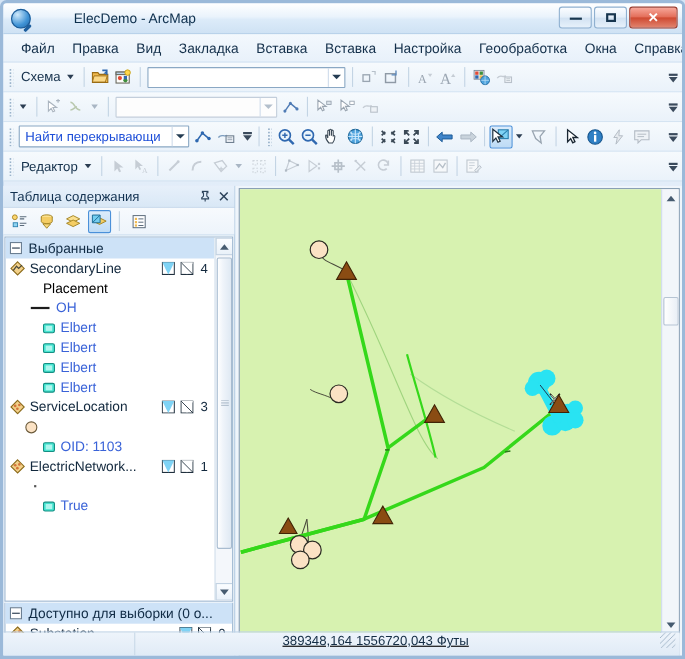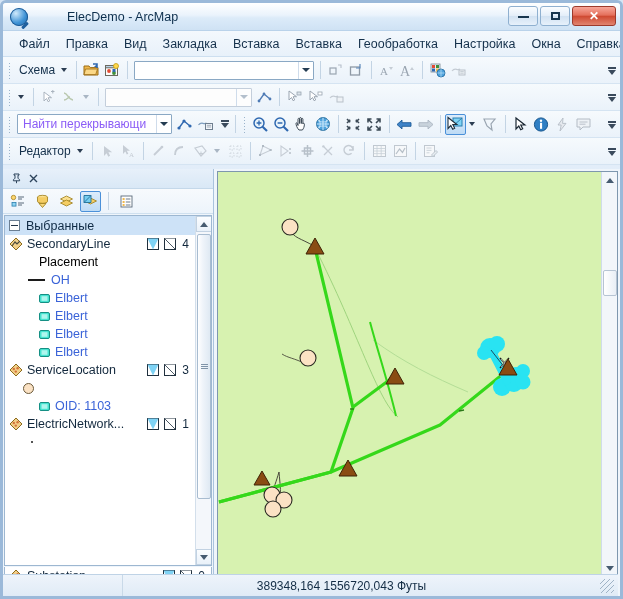--- a/index.html
+++ b/index.html
@@ -101,21 +101,21 @@
   }
   .combo.dis{ border-color:#c3cedb; background:#fdfdfd;}
   .combo .arrow{
     width:15px;height:100%;display:flex;align-items:center;justify-content:center;
     border-left:1px solid #cfdceb;
   }
   .combo .arrow i{
     width:0;height:0;border-left:4px solid transparent;border-right:4px solid transparent;border-top:4px solid #243c52;display:block;
   }
   .combo.dis .arrow i{border-top-color:#b3bfcc;}
-  .combo-text{ flex:1; padding-left:5px; font-size:12px; color:#8b5cf6; white-space:nowrap; overflow:hidden;}
+  .combo-text{ flex:1; padding-left:5px; font-size:12px; color:#1d4ed8; white-space:nowrap; overflow:hidden;}
   .tb-overflow{
     position:absolute; right:2px; top:3px;
     width:13px;height:21px;display:flex;flex-direction:column;align-items:center;justify-content:center;gap:1px;
   }
   .tb-overflow .b1{width:8px;height:2px;background:#3a4a5c;}
   .tb-overflow .b2{width:0;height:0;border-left:4px solid transparent;border-right:4px solid transparent;border-top:5px solid #3a4a5c;}
 
   
   #body-area{
     position:absolute; left:0; top:166px; right:0; bottom:0;
@@ -233,21 +233,21 @@
     position:absolute;height:13px;top:1px;
     background:linear-gradient(180deg,#ffffff,#e7eff7);
     border:1px solid #a8bcd0;border-radius:2px;
   }
 
   
   #statusbar{
     position:absolute;left:0;right:2px;bottom:0;height:22px;
     background:linear-gradient(180deg,#eef4fb,#e0ebf6);
     border-top:1px solid #bfd3e6;
-    display:flex;align-items:center;
+    display:flex;text-decoration:underline;
   }
   #sb-left{width:120px;border-right:1px solid #c9d9e8;height:100%;}
   #sb-coords{ flex:1;text-align:center;font-size:12px;color:#142d45;padding-right:40px;}
   #sb-grip{
     width:14px;height:14px;margin-right:4px;
     background-image: linear-gradient(135deg, transparent 45%, #9fb3c6 45%, #9fb3c6 58%, transparent 58%);
     background-size:5px 5px;
   }
 </style>
 </head>
@@ -271,22 +271,22 @@
     </div>
   </div>
 
   <div id="menubar">
     <div class="menu-item">Файл</div>
     <div class="menu-item">Правка</div>
     <div class="menu-item">Вид</div>
     <div class="menu-item">Закладка</div>
     <div class="menu-item">Вставка</div>
     <div class="menu-item">Вставка</div>
+    <div class="menu-item">Настройка</div>
     <div class="menu-item">Геообработка</div>
-    <div class="menu-item">Настройка</div>
     <div class="menu-item">Окна</div>
     <div class="menu-item">Справка</div>
   </div>
 
   <div class="toolbar">
     <div class="grip"></div>
     <div class="tb-label">Схема</div>
     <div class="caret"></div>
     <div class="sep"></div>
 
@@ -663,20 +663,21 @@
     <div class="tb-overflow">
         <div class="b1"></div>
         <div class="b2"></div>
       </div>
   </div>
 
   <div id="body-area">
 
     <div id="toc">
       <div id="toc-title">
+        <div class="t">Таблица содержания</div>
         <div class="toc-icon-btn">
           <svg width="11" height="11" viewBox="0 0 11 11">
               <path d="M3 1h5v1.2H7v3l1.6 1.6v1H2.4v-1L4 5.2v-3H3z" fill="none" stroke="#2d445c" stroke-width="1"></path>
               <path d="M5.5 7.8v2.4" stroke="#2d445c" stroke-width="1"></path>
             </svg>
         </div>
         <div class="toc-icon-btn">
           <svg width="11" height="11" viewBox="0 0 11 11">
               <path d="M2 2l7 7M9 2l-7 7" stroke="#2d445c" stroke-width="1.4"></path>
             </svg>
@@ -857,36 +858,49 @@
                     <path d="M0.5 0.5l11 11" stroke="#20303e" stroke-width="0.8"></path>
                   </svg>
               </span>
               <span class="cnt">1</span>
             </span>
           </div>
           <div class="row">
             <span class="dot-swatch"></span>
             <span class="lyr-name"></span>
           </div>
+          <div class="row ind3">
+            <span class="sq-icon"><svg width="11" height="11" viewBox="0 0 11 11">
+                  <rect x="0.5" y="1.5" width="10" height="8" rx="1.5" fill="#45e3cf" stroke="#158f84" stroke-width="1"></rect>
+                  <rect x="2.5" y="3.2" width="6" height="4.6" fill="#aef6ee"></rect>
+                </svg></span>
+            <span class="lyr-name link">True</span>
+          </div>
         </div>
 
         <div class="vscroll">
           <div class="vs-btn">
               <div class="tri-up"></div>
             </div>
           <div class="vs-thumb" style="top:18px;height:265px">
               <div class="grips"></div>
             </div>
           <div class="vs-btn" style="position:absolute;bottom:0;left:0">
               <div class="tri-dn"></div>
             </div>
         </div>
       </div>
 
       <div id="toc-avail">
+        <div class="grp-header">
+          <span class="expander">
+              <span class="h"></span>
+            </span>
+          <span>Доступно для выборки (0 о...</span>
+        </div>
         <div class="row ind1">
           <span class="dia-icon">
             <svg width="14" height="14" viewBox="0 0 14 14">
                 <path d="M7 1l6 6-6 6-6-6z" fill="#f2d089" stroke="#8d6c1c" stroke-width="1"></path>
                 <circle cx="4.8" cy="6" r="1.2" fill="#d4743a"></circle>
                 <circle cx="8.6" cy="5.2" r="1.2" fill="#d4743a"></circle>
                 <circle cx="6.8" cy="8.6" r="1.2" fill="#d4743a"></circle>
               </svg>
           </span>
           <span class="lyr-name">Substation</span>

